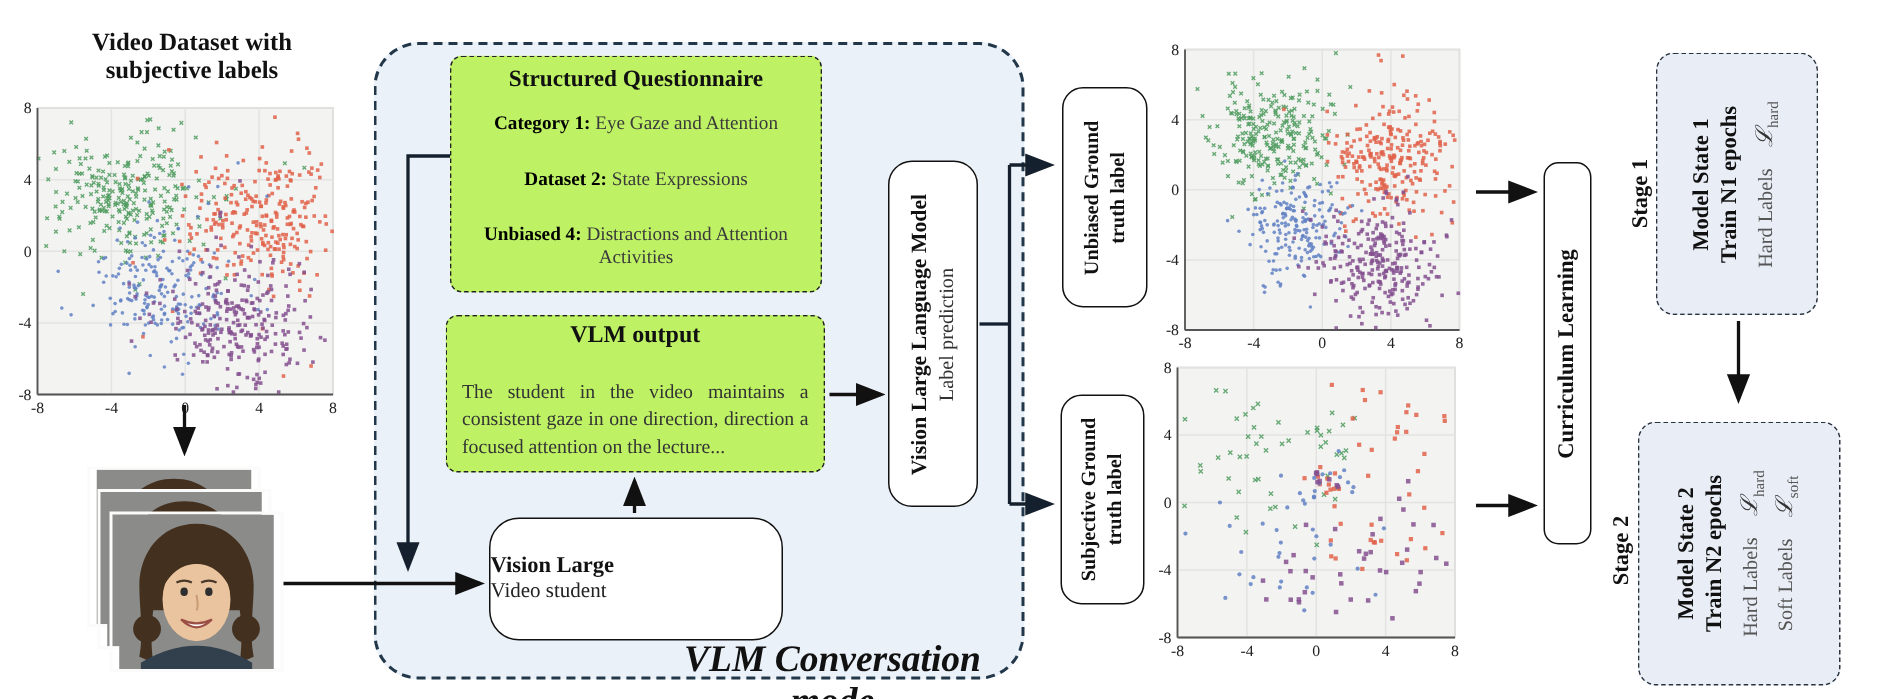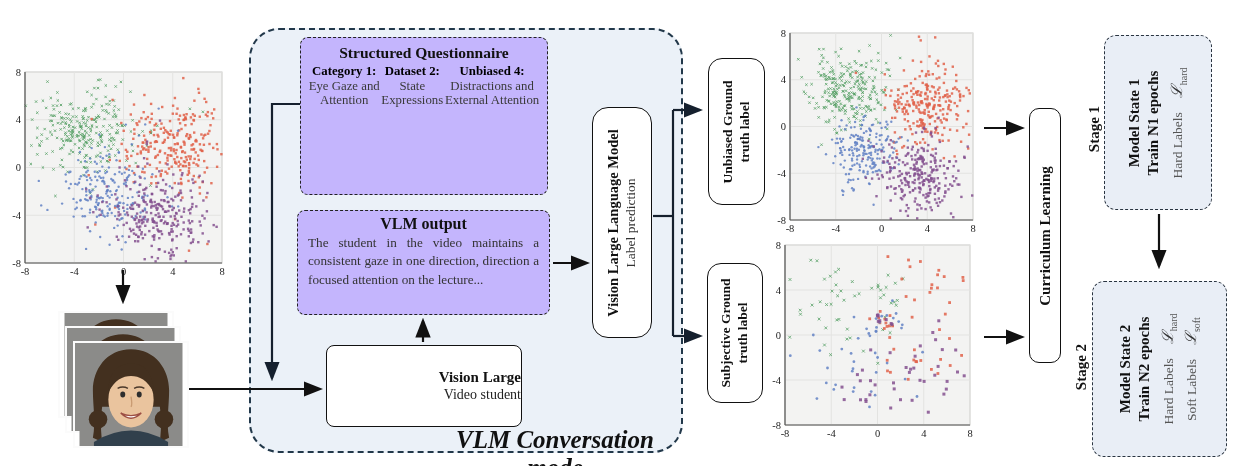--- a/index.html
+++ b/index.html
@@ -6,42 +6,42 @@
   .canvas{position:relative;width:1252px;height:466px;background:#fff;overflow:hidden;
           font-family:"Liberation Serif","DejaVu Serif",serif;color:#111;}
   .abs{position:absolute;}
   .prel{white-space:pre-line;}
   
   .vlm-container{position:absolute;left:249px;top:28px;width:434px;height:425px;
     background:#ebf1f8;border:2px dashed #22384a;border-radius:30px;box-sizing:border-box;}
   .container-label{position:absolute;left:430px;top:426px;width:250px;text-align:center;
     font-weight:bold;font-style:italic;font-size:25px;color:#111;}
   
-  .dashedbox{position:absolute;background:#c4b5fd;border:1.6px dashed #222;border-radius:8px;box-sizing:border-box;}
+  .dashedbox{position:absolute;background:#bef264;border:1.6px dashed #222;border-radius:8px;box-sizing:border-box;}
   
   .solidbox{position:absolute;background:#fff;border:1.6px solid #111;border-radius:14px;box-sizing:border-box;}
   
   .stagebox{position:absolute;background:#e9eef6;border:1.8px dashed #2a3440;border-radius:12px;box-sizing:border-box;}
   
   .rot{position:absolute;left:50%;top:50%;transform:translate(-50%,-50%) rotate(-90deg);
        text-align:center;}
   
   .q-box{left:300px;top:37px;width:248px;height:158px;display:flex;flex-direction:column;
          padding:6px 6px 4px 6px;}
   .q-title{text-align:center;font-weight:bold;font-size:15.5px;margin-bottom:2px;}
-  .q-list{flex:1;display:flex;flex-direction:row;justify-content:space-around;}
+  .q-list{flex:1;display:flex;flex-direction:column;justify-content:space-around;}
   .q-item{text-align:center;font-size:12.8px;line-height:1.15;color:#3a3a3a;}
   .q-item .lab{font-weight:bold;color:#000;}
   
   .out-box{left:297px;top:210px;width:253px;height:105px;padding:4px 10px;}
-  .out-title{text-align:center;font-weight:bold;font-size:16px;margin-bottom:1px;}
+  .out-title{text-align:center;font-weight:bold;font-size:16px;margin-bottom:19px;}
   .out-body{font-size:13.2px;line-height:1.4;color:#333;text-align:justify;}
   
-  .model-box{left:326px;top:345px;width:196px;height:82px;border-radius:8px;
-     display:flex;flex-direction:column;justify-content:center;text-align:right;}
+  .model-box{left:326px;top:345px;width:196px;height:82px;border-radius:20px;
+     display:flex;flex-direction:column;justify-content:center;text-align:left;}
   .model-box .l1{font-weight:bold;font-size:15px;line-height:1.2;}
   .model-box .l2{font-size:14px;line-height:1.25;color:#222;}
   
   .pred-box{left:592px;top:107px;width:60px;height:231px;border-radius:16px;}
   .pred-t{font-weight:bold;font-size:14.5px;line-height:1.25;}
   .pred-s{font-size:13.5px;color:#333;line-height:1.3;}
   .unb-box{left:708px;top:58px;width:57px;height:147px;border-radius:14px;}
   .subj-box{left:707px;top:263px;width:56px;height:140px;border-radius:14px;}
   .gt-label{font-weight:bold;font-size:13.5px;line-height:1.25;}
   .curr-box{left:1029px;top:108px;width:32px;height:255px;border-radius:10px;}
@@ -65,20 +65,22 @@
   #arrows{position:absolute;left:0;top:0;pointer-events:none;}
 </style>
 </head>
 <body>
 
 <div class="canvas">
 
   <div class="vlm-container"></div>
   <div class="container-label abs">VLM Conversation mode</div>
 
+  <div class="ds-title abs prel">Video Dataset with
+subjective labels</div>
   <svg class="plot" style="left:0px;top:62px;" width="232" height="222">
       <rect x="25" y="10" width="197" height="191" fill="#f3f3f2" stroke="#c9c9c7" stroke-width="1"></rect>
       <line x1="25" y1="10" x2="25" y2="201" stroke="#e3e3e1" stroke-width="1"></line>
       <line x1="74.25" y1="10" x2="74.25" y2="201" stroke="#e3e3e1" stroke-width="1"></line>
       <line x1="123.5" y1="10" x2="123.5" y2="201" stroke="#e3e3e1" stroke-width="1"></line>
       <line x1="172.75" y1="10" x2="172.75" y2="201" stroke="#e3e3e1" stroke-width="1"></line>
       <line x1="222" y1="10" x2="222" y2="201" stroke="#e3e3e1" stroke-width="1"></line>
       <line x1="25" y1="201" x2="222" y2="201" stroke="#e3e3e1" stroke-width="1"></line>
       <line x1="25" y1="153.25" x2="222" y2="153.25" stroke="#e3e3e1" stroke-width="1"></line>
       <line x1="25" y1="105.5" x2="222" y2="105.5" stroke="#e3e3e1" stroke-width="1"></line>
@@ -1117,21 +1119,21 @@
       <div class="q-item">
         <span class="lab">Category 1:</span>
         <span>Eye Gaze and Attention</span>
       </div>
       <div class="q-item">
         <span class="lab">Dataset 2:</span>
         <span>State Expressions</span>
       </div>
       <div class="q-item">
         <span class="lab">Unbiased 4:</span>
-        <span>Distractions and External Attention</span>
+        <span>Distractions and Attention Activities</span>
       </div>
     </div>
   </div>
 
   <div class="dashedbox out-box">
     <div class="out-title">VLM output</div>
     <div class="out-body">The student in the video maintains a consistent gaze in one direction, direction a focused attention on the lecture...</div>
   </div>
 
   <div class="solidbox model-box">

